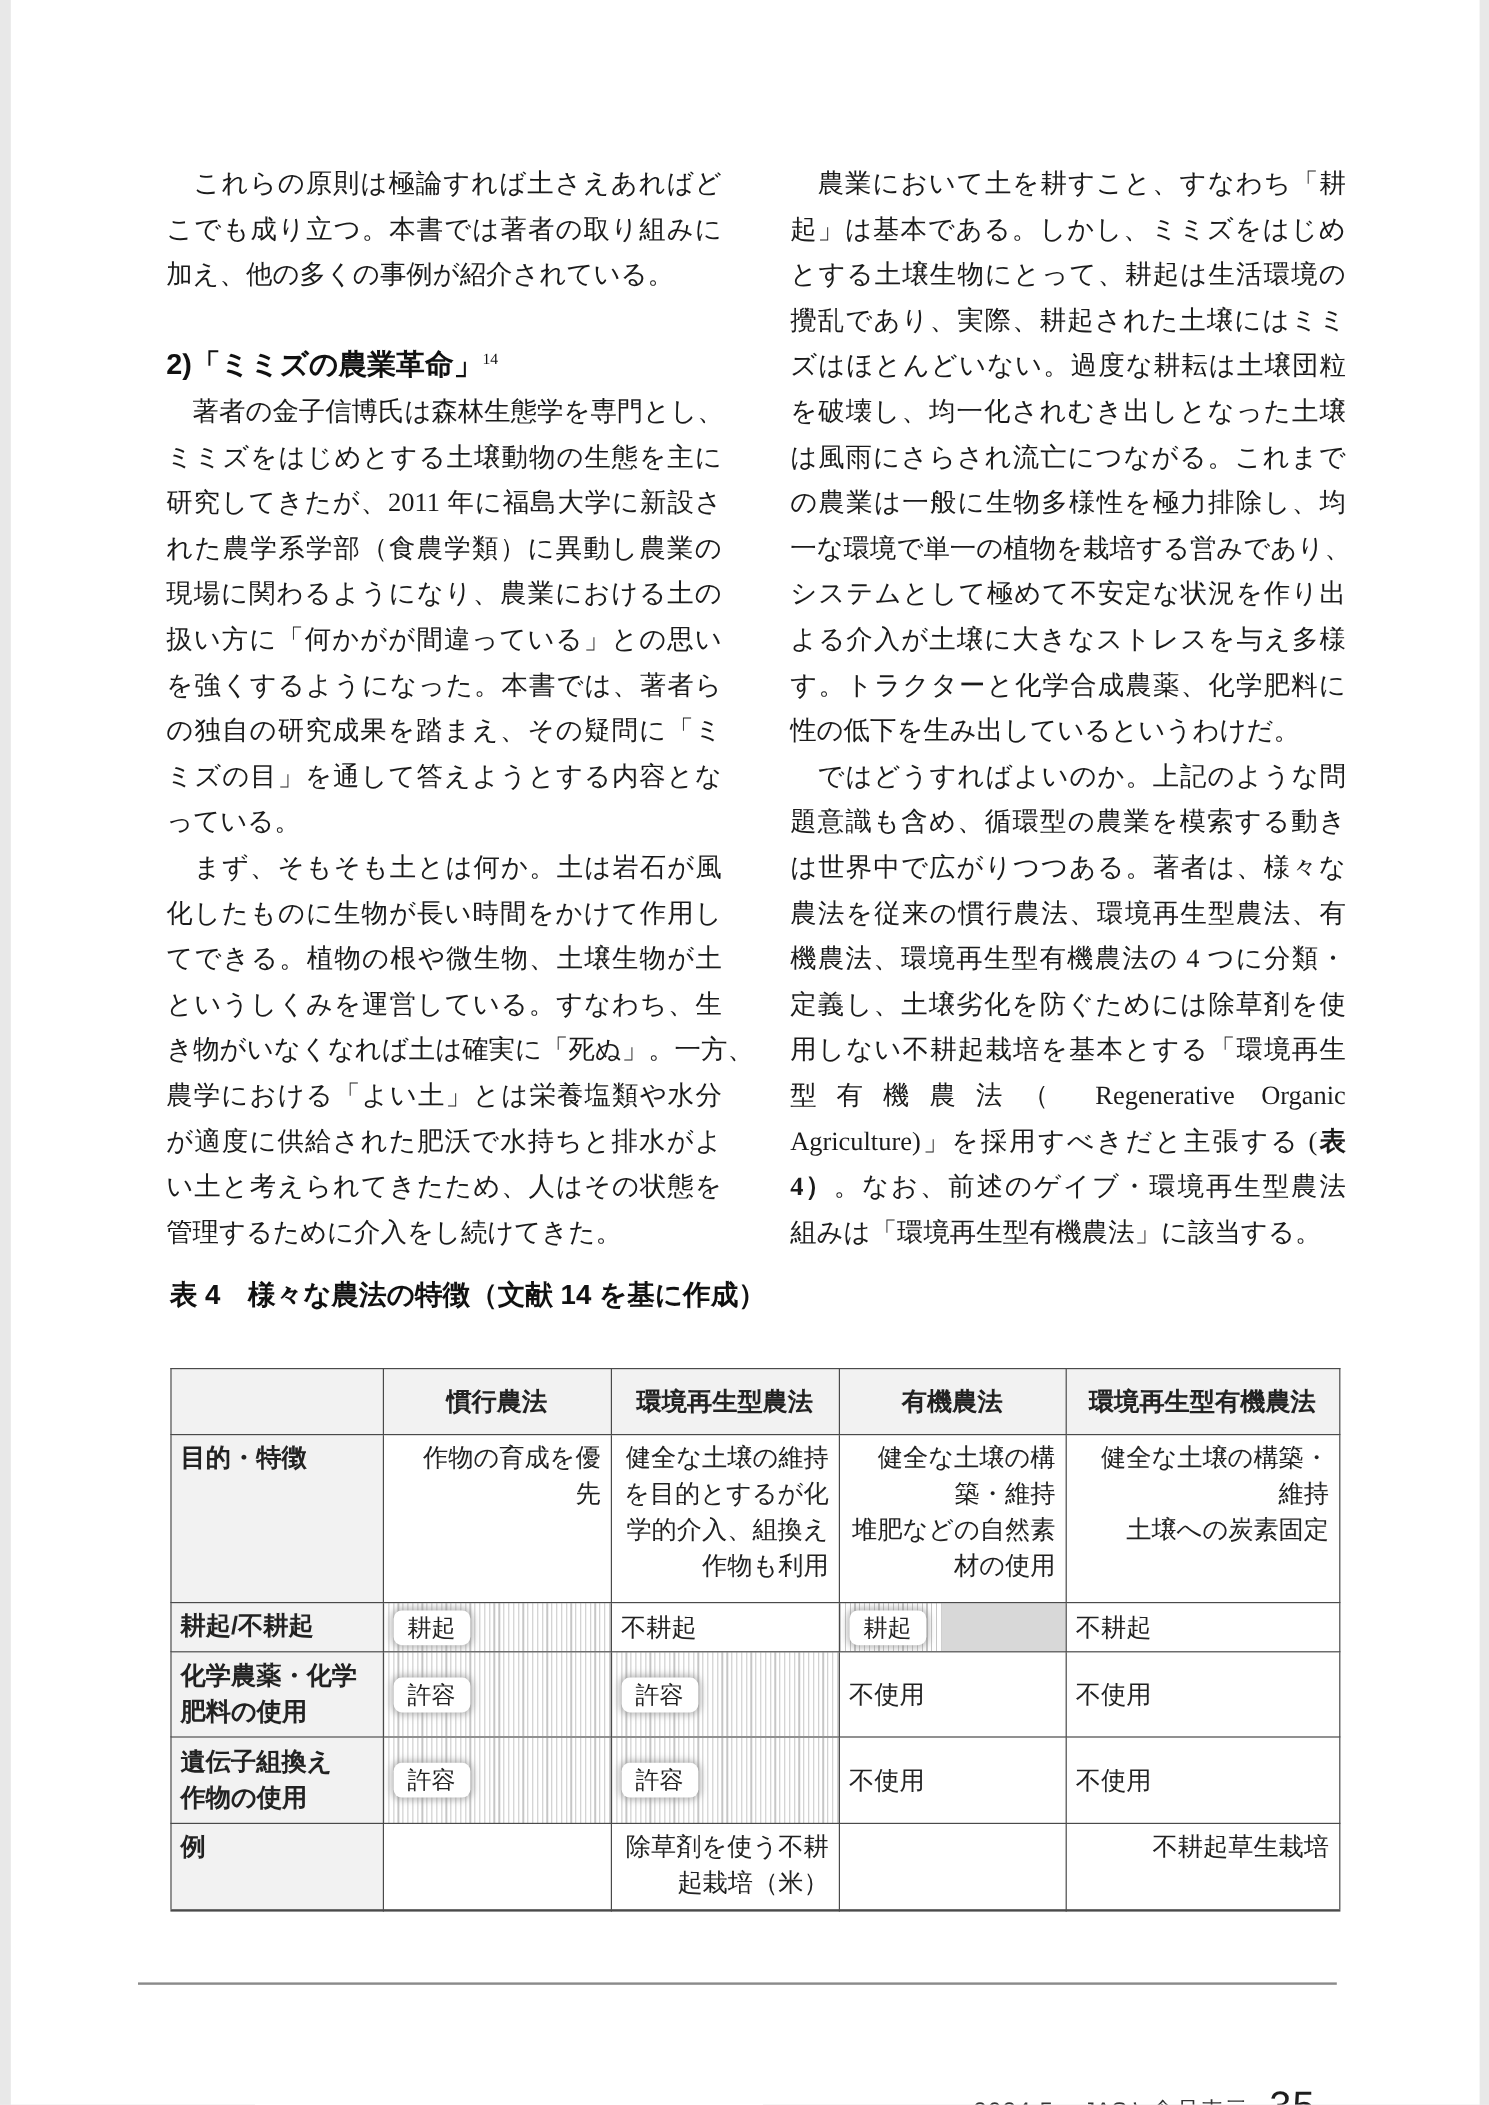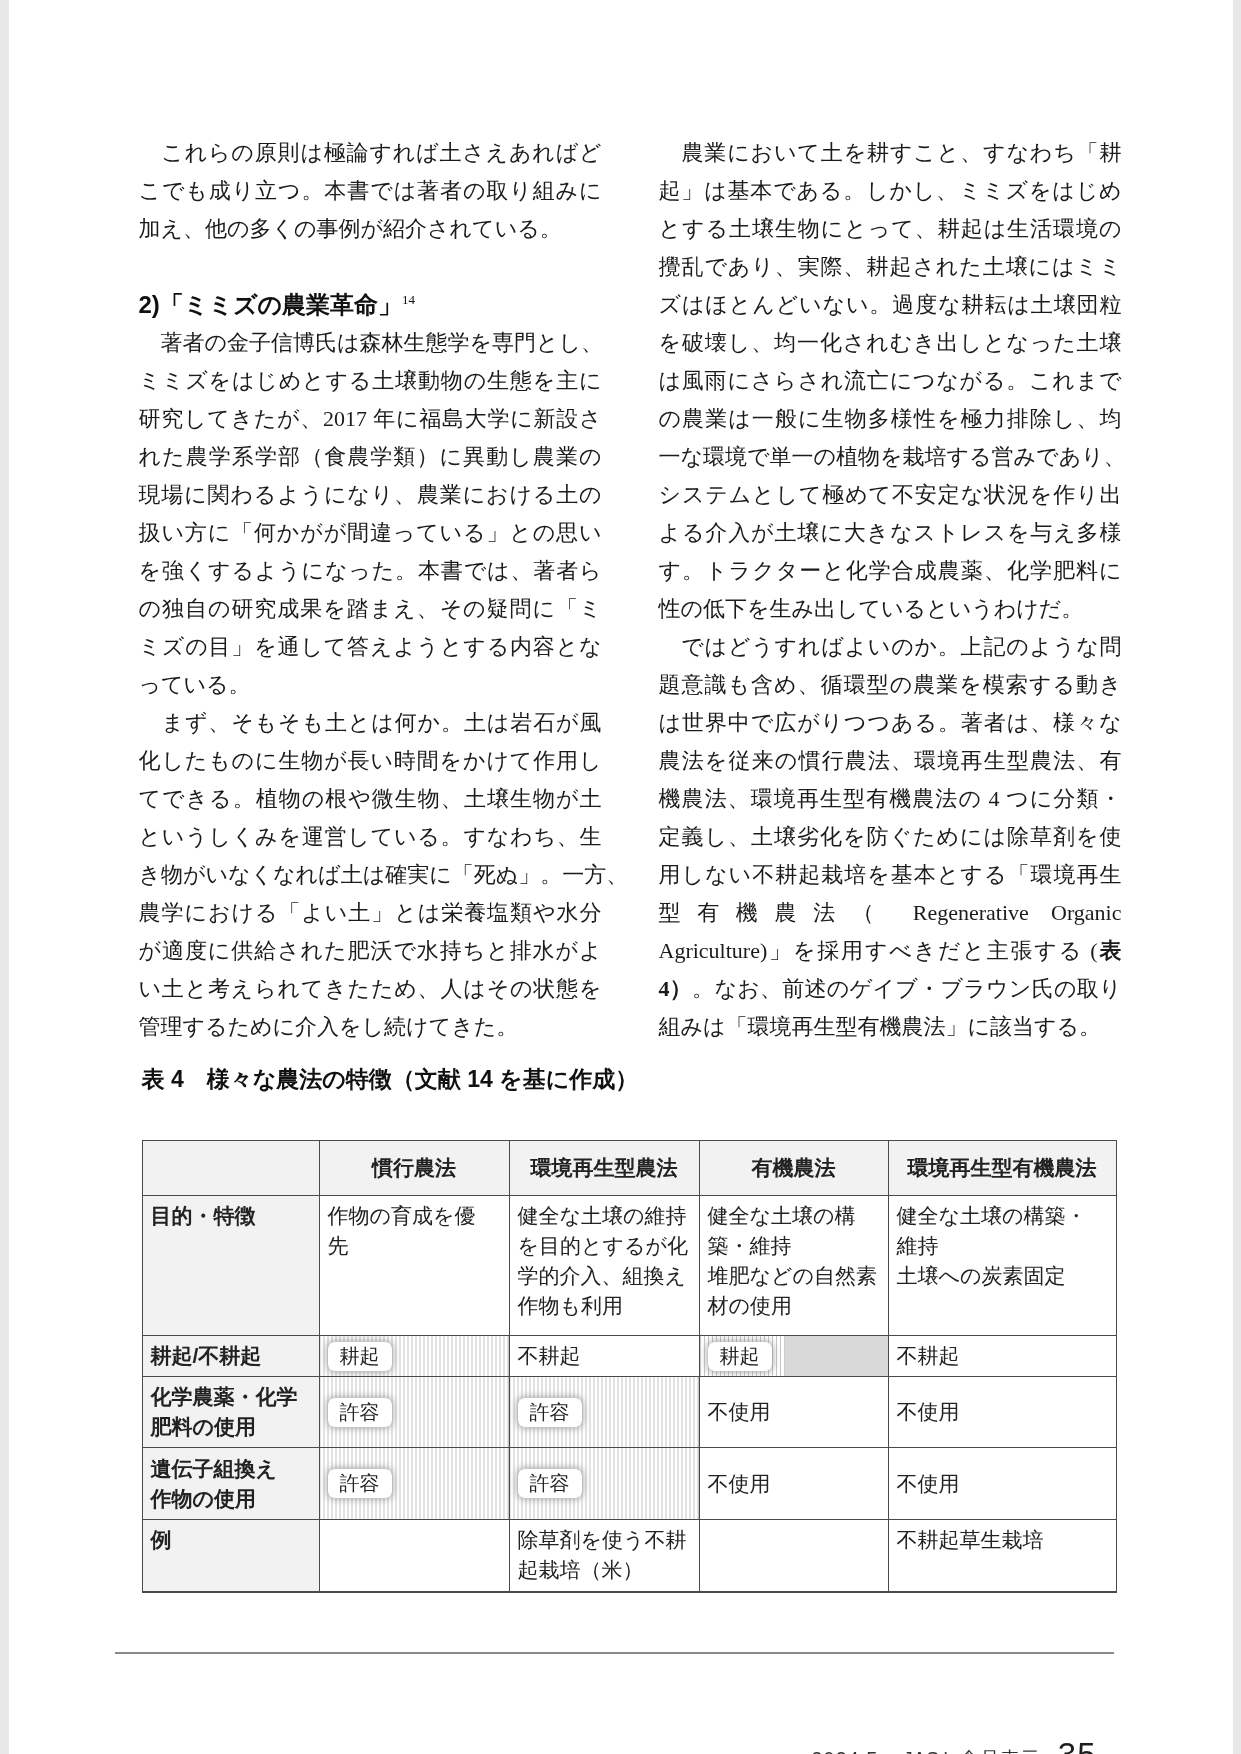--- a/index.html
+++ b/index.html
@@ -56,21 +56,21 @@
   table.farm .rowlabel{
     background:#f2f2f2;
     font-weight:bold;text-align:left;
     white-space:pre-line;line-height:30px;
   }
   table.farm tbody tr:nth-child(1){height:140px;}
   table.farm tbody tr:nth-child(2){height:36px;}
   table.farm tbody tr:nth-child(3){height:71px;}
   table.farm tbody tr:nth-child(4){height:72px;}
   table.farm tbody tr:nth-child(5){height:72px;}
-  .c-top{vertical-align:top;text-align:left;white-space:pre-line;line-height:30px;}
+  .c-top{vertical-align:top;text-align:right;white-space:pre-line;line-height:30px;}
   .c-mid{vertical-align:middle;text-align:left;}
   .bg-striped{
     background-image:repeating-linear-gradient(90deg,#c6c6c6 0 1px,rgba(255,255,255,0) 1px 4px);
   }
   .bg-striped-gray{
     background-image:repeating-linear-gradient(90deg,#c6c6c6 0 1px,#ffffff 1px 4px),
                      linear-gradient(#d8d8d8,#d8d8d8);
     background-size:45% 100%,100% 100%;
     background-repeat:no-repeat;
   }
@@ -104,21 +104,21 @@
 <div class="page">
 
   <div class="col col-left">
       <div class="tl j"><span>　これらの原則は極論すれば土さえあればど</span></div>
       <div class="tl j"><span>こでも成り立つ。本書では著者の取り組みに</span></div>
       <div class="tl"><span>加え、他の多くの事例が紹介されている。</span></div>
       <div class="tl blank">&nbsp;</div>
       <div class="tl head"><span>2)「ミミズの農業革命」</span><sup>14</sup></div>
       <div class="tl j"><span>　著者の金子信博氏は森林生態学を専門とし、</span></div>
       <div class="tl j"><span>ミミズをはじめとする土壌動物の生態を主に</span></div>
-      <div class="tl j"><span>研究してきたが、2017 年に福島大学に新設さ</span></div>
+      <div class="tl j"><span>研究してきたが、2011 年に福島大学に新設さ</span></div>
       <div class="tl j"><span>れた農学系学部（食農学類）に異動し農業の</span></div>
       <div class="tl j"><span>現場に関わるようになり、農業における土の</span></div>
       <div class="tl j"><span>扱い方に「何かがが間違っている」との思い</span></div>
       <div class="tl j"><span>を強くするようになった。本書では、著者ら</span></div>
       <div class="tl j"><span>の独自の研究成果を踏まえ、その疑問に「ミ</span></div>
       <div class="tl j"><span>ミズの目」を通して答えようとする内容とな</span></div>
       <div class="tl"><span>っている。</span></div>
       <div class="tl j"><span>　まず、そもそも土とは何か。土は岩石が風</span></div>
       <div class="tl j"><span>化したものに生物が長い時間をかけて作用し</span></div>
       <div class="tl j"><span>てできる。植物の根や微生物、土壌生物が土</span></div>
@@ -145,21 +145,21 @@
       <div class="tl"><span>性の低下を生み出しているというわけだ。</span></div>
       <div class="tl j"><span>　ではどうすればよいのか。上記のような問</span></div>
       <div class="tl j"><span>題意識も含め、循環型の農業を模索する動き</span></div>
       <div class="tl j"><span>は世界中で広がりつつある。著者は、様々な</span></div>
       <div class="tl j"><span>農法を従来の慣行農法、環境再生型農法、有</span></div>
       <div class="tl j"><span>機農法、環境再生型有機農法の 4 つに分類・</span></div>
       <div class="tl j"><span>定義し、土壌劣化を防ぐためには除草剤を使</span></div>
       <div class="tl j"><span>用しない不耕起栽培を基本とする「環境再生</span></div>
       <div class="tl j"><span>型有機農法（ Regenerative Organic</span></div>
       <div class="tl j"><span>Agriculture)」を採用すべきだと主張する (</span><span class="b">表</span></div>
-      <div class="tl j"><span class="b">4）</span><span>。なお、前述のゲイブ・ブラウン氏の取り</span></div>
+      <div class="tl j"><span class="b">4）</span><span>。なお、前述のゲイブ・環境再生型農法</span></div>
       <div class="tl"><span>組みは「環境再生型有機農法」に該当する。</span></div>
     </div>
 
   <div class="tbl-title">表 4　様々な農法の特徴（文献 14 を基に作成）</div>
 
   <table class="farm">
     <colgroup>
         <col style="width: 177px;">
         <col style="width: 190px;">
         <col style="width: 190px;">

